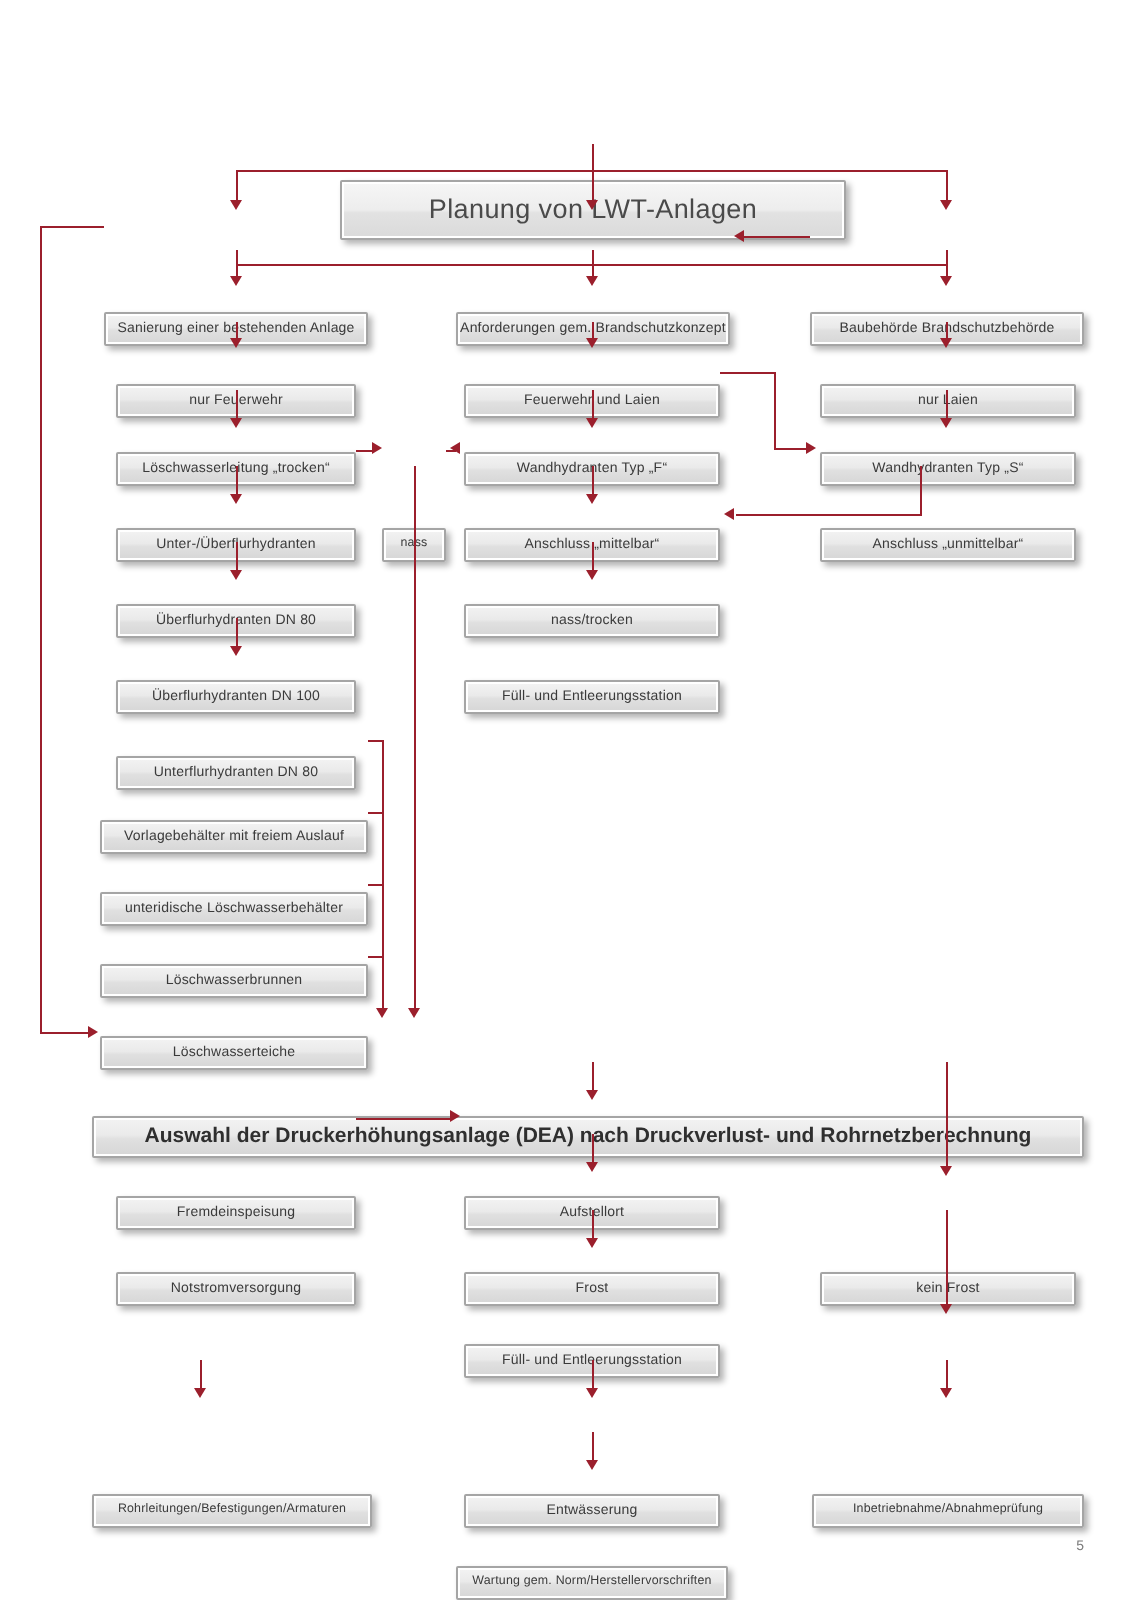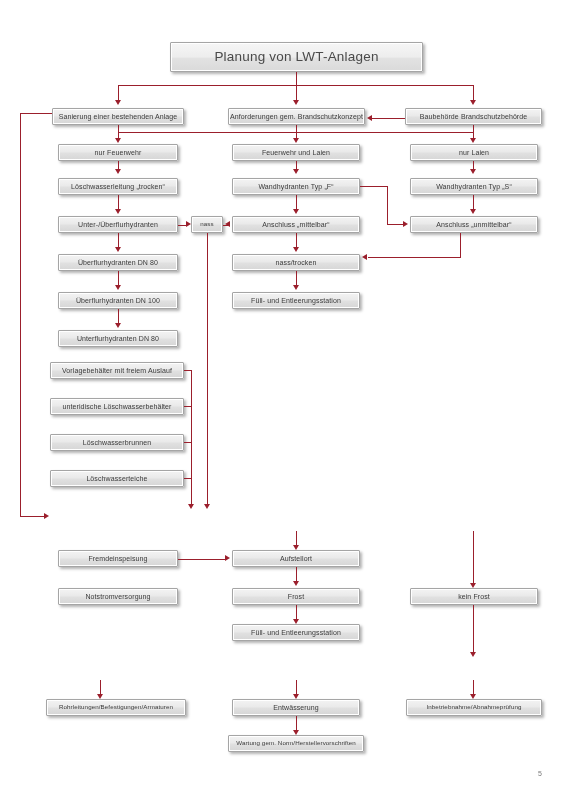--- a/index.html
+++ b/index.html
@@ -23,20 +23,21 @@
     color:#3a3a3a;
     font-size:7px;
     line-height:1.05;
     letter-spacing:.1px;
     padding:0 2px;
     white-space:nowrap;
   }
   .node.inner{
     border:1px solid #a5a5a5;
     box-shadow:inset 0 0 0 1px #ffffff, 2px 2px 3px rgba(0,0,0,.30);
+    margin-top:48px;
   }
   .node.title{
     font-size:13.5px;color:#4a4a4a;letter-spacing:.2px;
     background:linear-gradient(to bottom,#f6f6f6 0%,#ededed 50%,#e2e2e2 55%,#dadada 100%);
   }
   .node.wide{
     font-size:10.5px;font-weight:bold;color:#2f2f2f;letter-spacing:0px;
   }
   .node.tiny{font-size:6.2px;}
 
@@ -175,20 +176,21 @@
   <div class="node inner" style="left:50px;top:434px;width:134px;height:17px;">Löschwasserbrunnen</div>
   <div class="node inner" style="left:50px;top:470px;width:134px;height:17px;">Löschwasserteiche</div>
 
   <div class="ln hl" style="left:184px;top:370px;width:8px;height:1.2px;"></div>
   <div class="ln hl" style="left:184px;top:406px;width:8px;height:1.2px;"></div>
   <div class="ln hl" style="left:184px;top:442px;width:8px;height:1.2px;"></div>
   <div class="ln hl" style="left:184px;top:478px;width:8px;height:1.2px;"></div>
   <div class="ln vl" style="left:191px;top:370px;width:1.2px;height:137px;"></div>
   <div class="ah ah-d" style="left:188px;top:504px;"></div>
 
+  <div class="node inner wide" style="left:46px;top:510px;width:496px;height:21px;">Auswahl der Druckerhöhungsanlage (DEA) nach Druckverlust- und Rohrnetzberechnung</div>
 
   <div class="ln vl" style="left:296px;top:531px;width:1.2px;height:16px;"></div>
   <div class="ah ah-d" style="left:293px;top:545px;"></div>
   <div class="ln vl" style="left:473px;top:531px;width:1.2px;height:54px;"></div>
   <div class="ah ah-d" style="left:470px;top:583px;"></div>
 
   <div class="node inner" style="left:58px;top:550px;width:120px;height:17px;">Fremdeinspeisung</div>
   <div class="node inner" style="left:232px;top:550px;width:128px;height:17px;">Aufstellort</div>
 
   <div class="ln hl" style="left:178px;top:558.5px;width:48px;height:1.2px;"></div>

